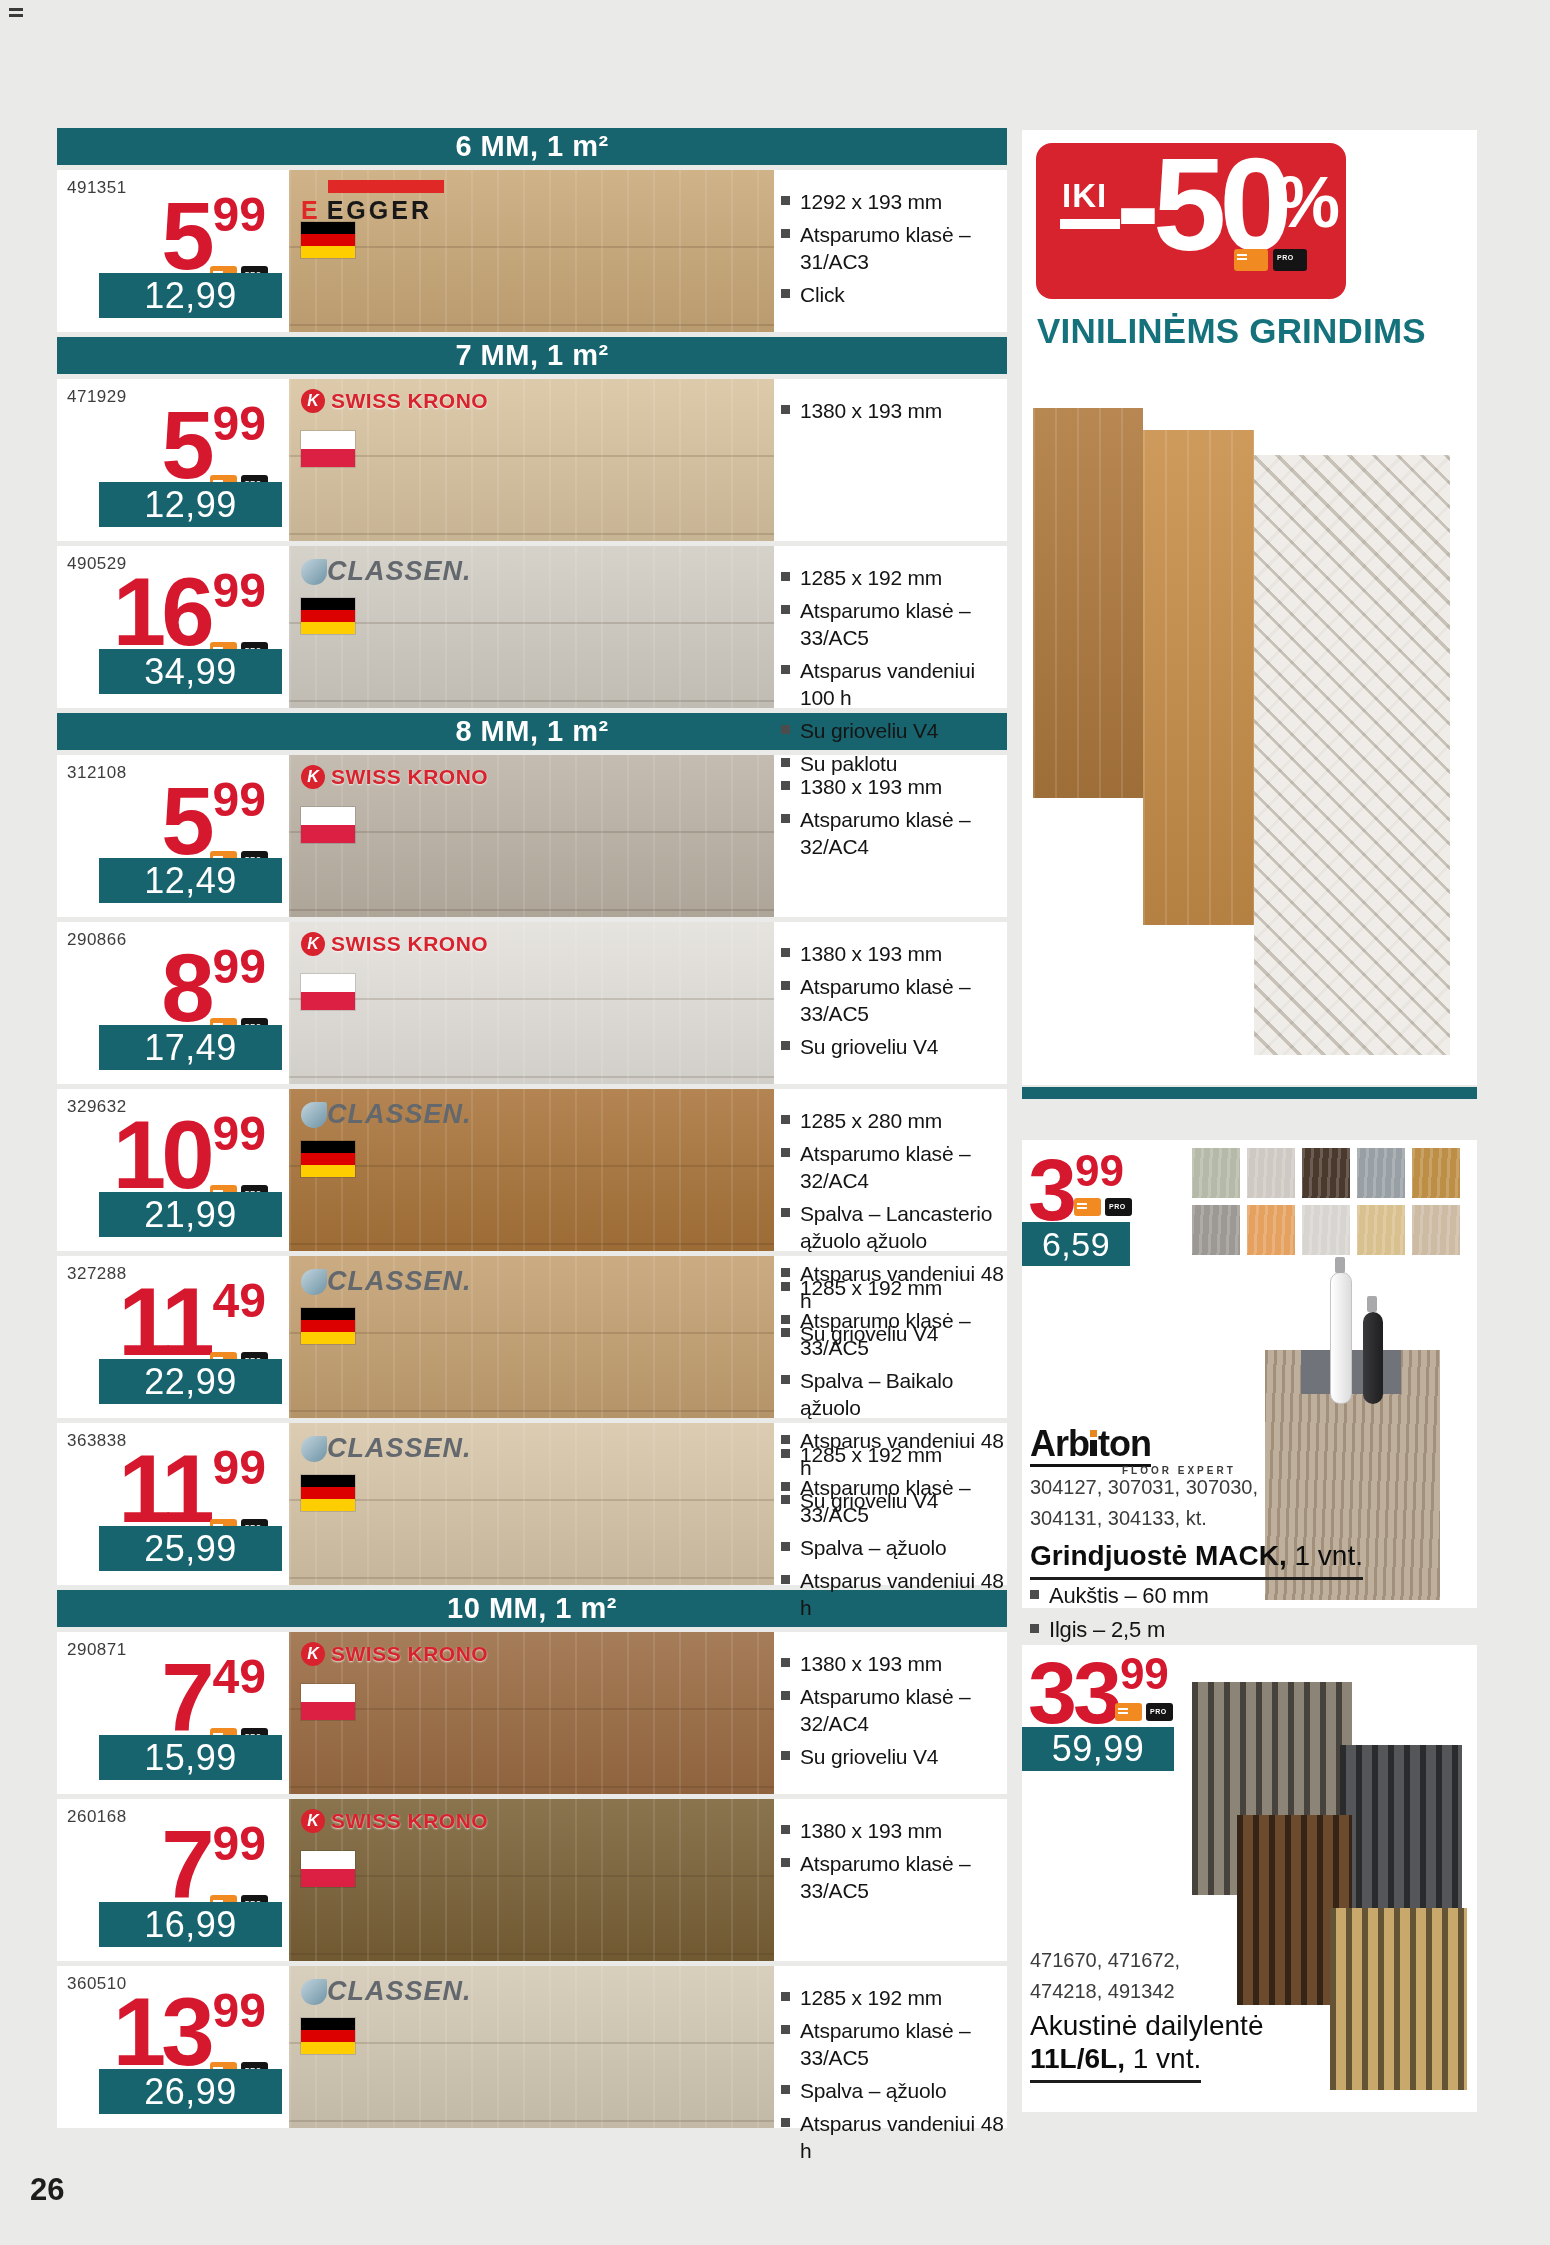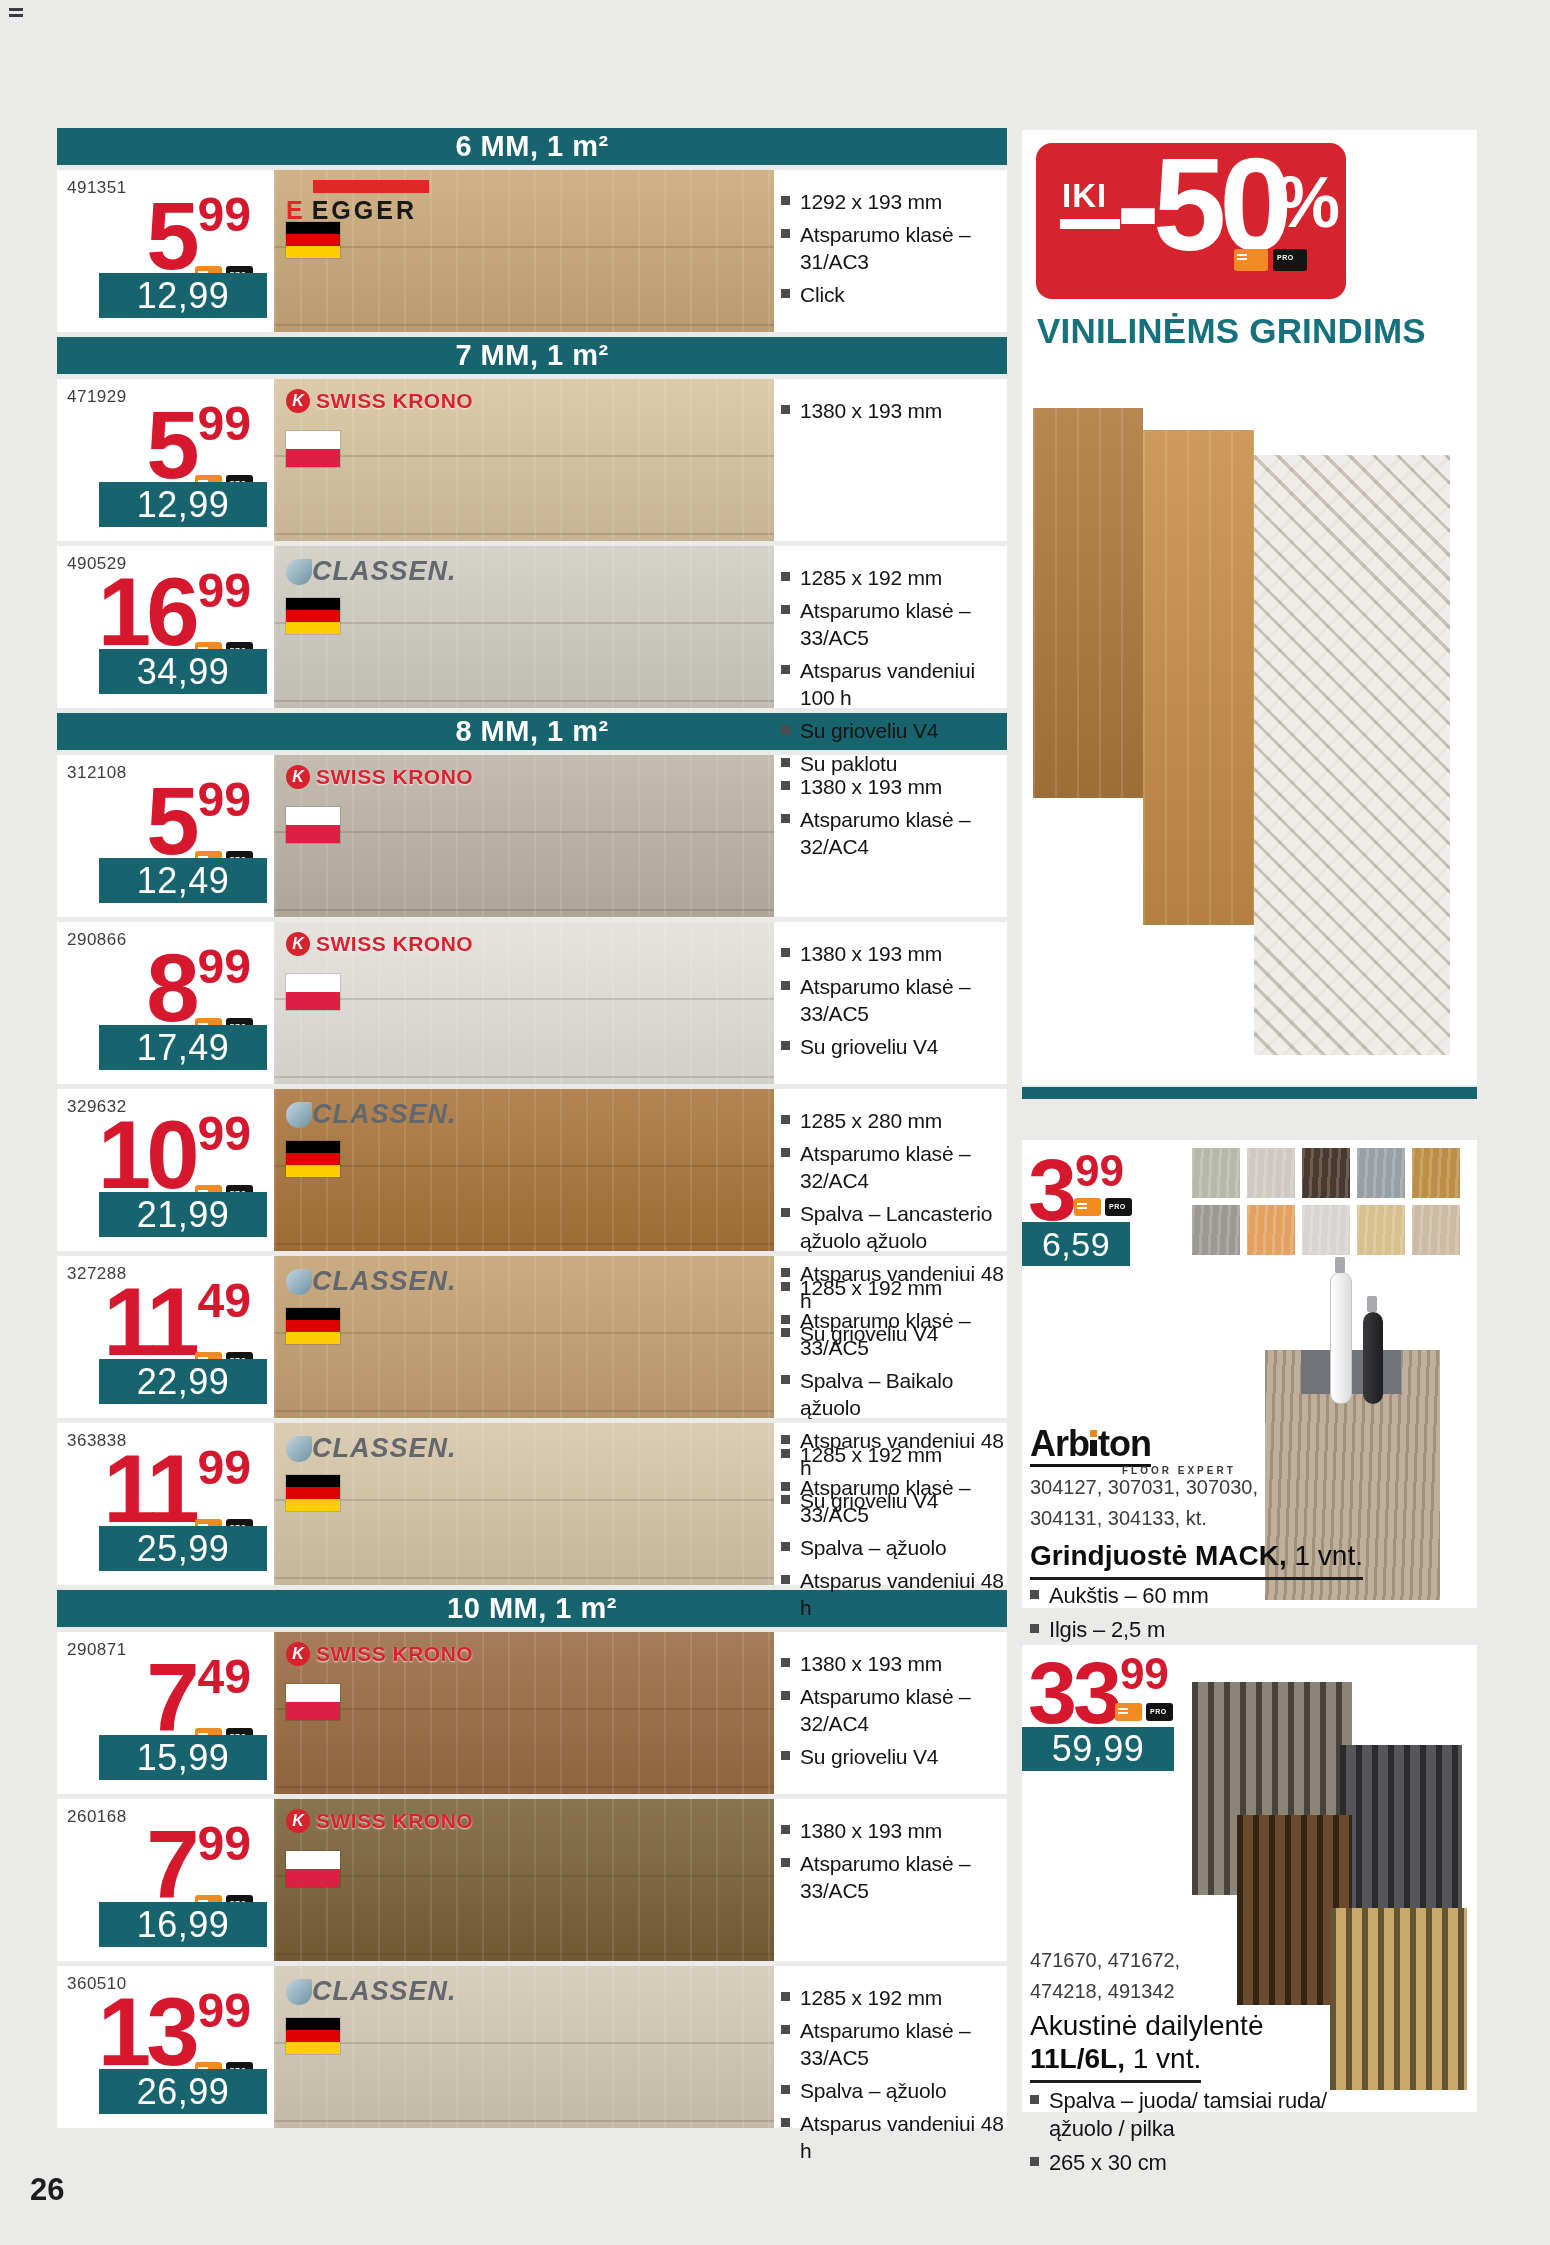--- a/index.html
+++ b/index.html
@@ -7,21 +7,21 @@
 
   
   .burger{position:absolute;left:9px;top:8px;width:16px;height:12px;}
   .burger i{display:block;width:14px;height:3px;background:#3a3a3a;margin-bottom:3px;}
 
   
   .leftcol{position:absolute;left:33px;top:128px;width:950px;margin-left:24px;}
   .secbar{height:37px;background:#17646f;color:#fff;font-weight:bold;font-size:29px;
           display:flex;align-items:center;justify-content:center;margin-bottom:5px;letter-spacing:.5px;}
   .prow{display:flex;height:162px;background:#fff;margin-bottom:5px;}
-  .pcard{position:relative;width:210px;flex:none;}
+  .pcard{position:relative;width:210px;flex:none;padding-left:15px;}
   .article{position:absolute;left:10px;top:8px;font-size:17px;color:#3d3d3d;letter-spacing:.5px;}
   .price{position:absolute;left:0;right:16px;top:18px;display:flex;justify-content:flex-end;
          align-items:flex-start;color:#d6182f;font-weight:bold;line-height:1;}
   .price .eur{font-size:96px;letter-spacing:-5px;}
   .price .cents{font-size:48px;margin-top:3px;margin-left:3px;}
   .cardpair{position:absolute;right:14px;top:96px;display:flex;gap:4px;}
   .lcard{position:relative;width:27px;height:18px;border-radius:3px;display:inline-block;}
   .lcard.orange{background:#f08a21;}
   .lcard.orange::after{content:"";position:absolute;left:3px;top:5px;width:10px;height:2px;background:#fff;box-shadow:0 4px 0 #fff;}
   .lcard.black{background:#141414;}
@@ -635,26 +635,16 @@
     <div class="slat" style="left: 170px; top: 37px; width: 160px; height: 213px; background-color: rgb(141, 132, 120);"></div>
     <div class="slat" style="left: 318px; top: 100px; width: 122px; height: 190px; background-color: rgb(85, 86, 90);"></div>
     <div class="slat" style="left: 215px; top: 170px; width: 115px; height: 190px; background-color: rgb(107, 74, 46);"></div>
     <div class="slat" style="left: 308px; top: 263px; width: 137px; height: 182px; background-color: rgb(200, 169, 107);"></div>
     <div class="codes" style="top:300px;">
       <div>471670, 471672,</div>
       <div>474218, 491342</div>
     </div>
     <div class="rname nb" style="top:365px;">Akustinė dailylentė</div>
     <div class="rname" style="top:398px;"><span class="uline"><span class="nb">11L/6L,</span><span> 1 vnt.</span></span></div>
-    <div class="rspecs" style="top:442px;width:300px;">
-      <div class="spec">
-          <span class="sq"></span>
-          <span class="stxt">Spalva – juoda/ tamsiai ruda/ ąžuolo / pilka</span>
-        </div>
-      <div class="spec">
-          <span class="sq"></span>
-          <span class="stxt">265 x 30 cm</span>
-        </div>
-    </div>
   </div>
 
   <div class="pageno">26</div>
 </div>
 
 </body></html>

